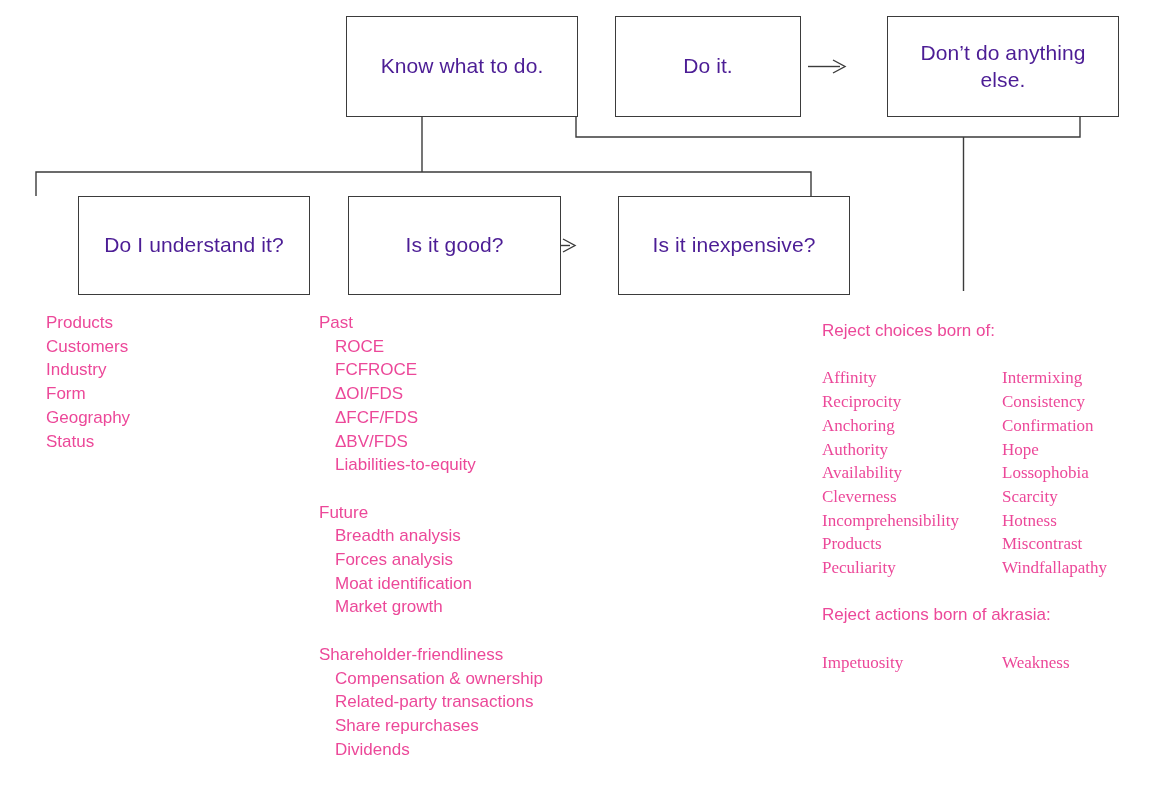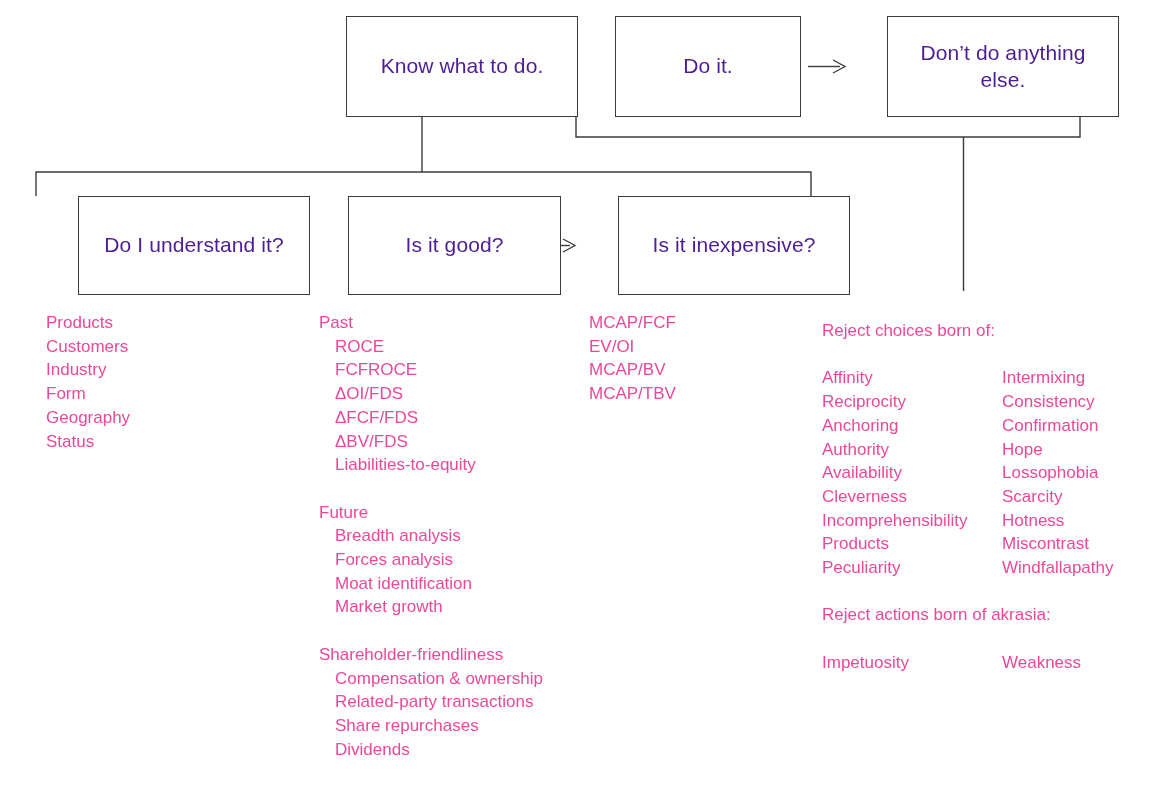--- a/index.html
+++ b/index.html
@@ -70,21 +70,21 @@
   #col-cheap      { left: 589px; top: 311px; }
   #col-reject     { left: 822px; top: 311px; margin-top: 8px; }
 
   .reject-heading { display: block; }
   .reject-grid {
     display: grid;
     grid-template-columns: 180px auto;
     column-gap: 0px;
     row-gap: 0px;
   }
-  .reject-grid span { display: block; line-height: 23.7px; }
+  .reject-grid span { display: block; line-height: 23.7px; font-family: Liberation Serif, serif; }
   .spacer-line { display: block; height: 23.7px; }
 </style>
 </head>
 <body>
 
 <div id="canvas">
 
   <svg id="wires" viewBox="0 0 1163 804" xmlns="http://www.w3.org/2000/svg">
     <g stroke="#3b3b3b" stroke-width="1.4" fill="none" stroke-linecap="butt">
 
@@ -158,26 +158,20 @@
 
     <span class="spacer-line"></span>
 
     <span class="col-item">Shareholder-friendliness</span>
     <span class="col-item indent">Compensation &amp; ownership</span>
     <span class="col-item indent">Related-party transactions</span>
     <span class="col-item indent">Share repurchases</span>
     <span class="col-item indent">Dividends</span>
   </div>
 
-  <div class="column" id="col-cheap">
-    <span class="col-item">MCAP/FCF</span>
-    <span class="col-item">EV/OI</span>
-    <span class="col-item">MCAP/BV</span>
-    <span class="col-item">MCAP/TBV</span>
-  </div>
 
   <div class="column" id="col-reject">
     <span class="reject-heading">Reject choices born of:</span>
     <span class="spacer-line"></span>
     <div class="reject-grid">
       <span>Affinity</span>
       <span>Intermixing</span>
       <span>Reciprocity</span>
       <span>Consistency</span>
       <span>Anchoring</span>

